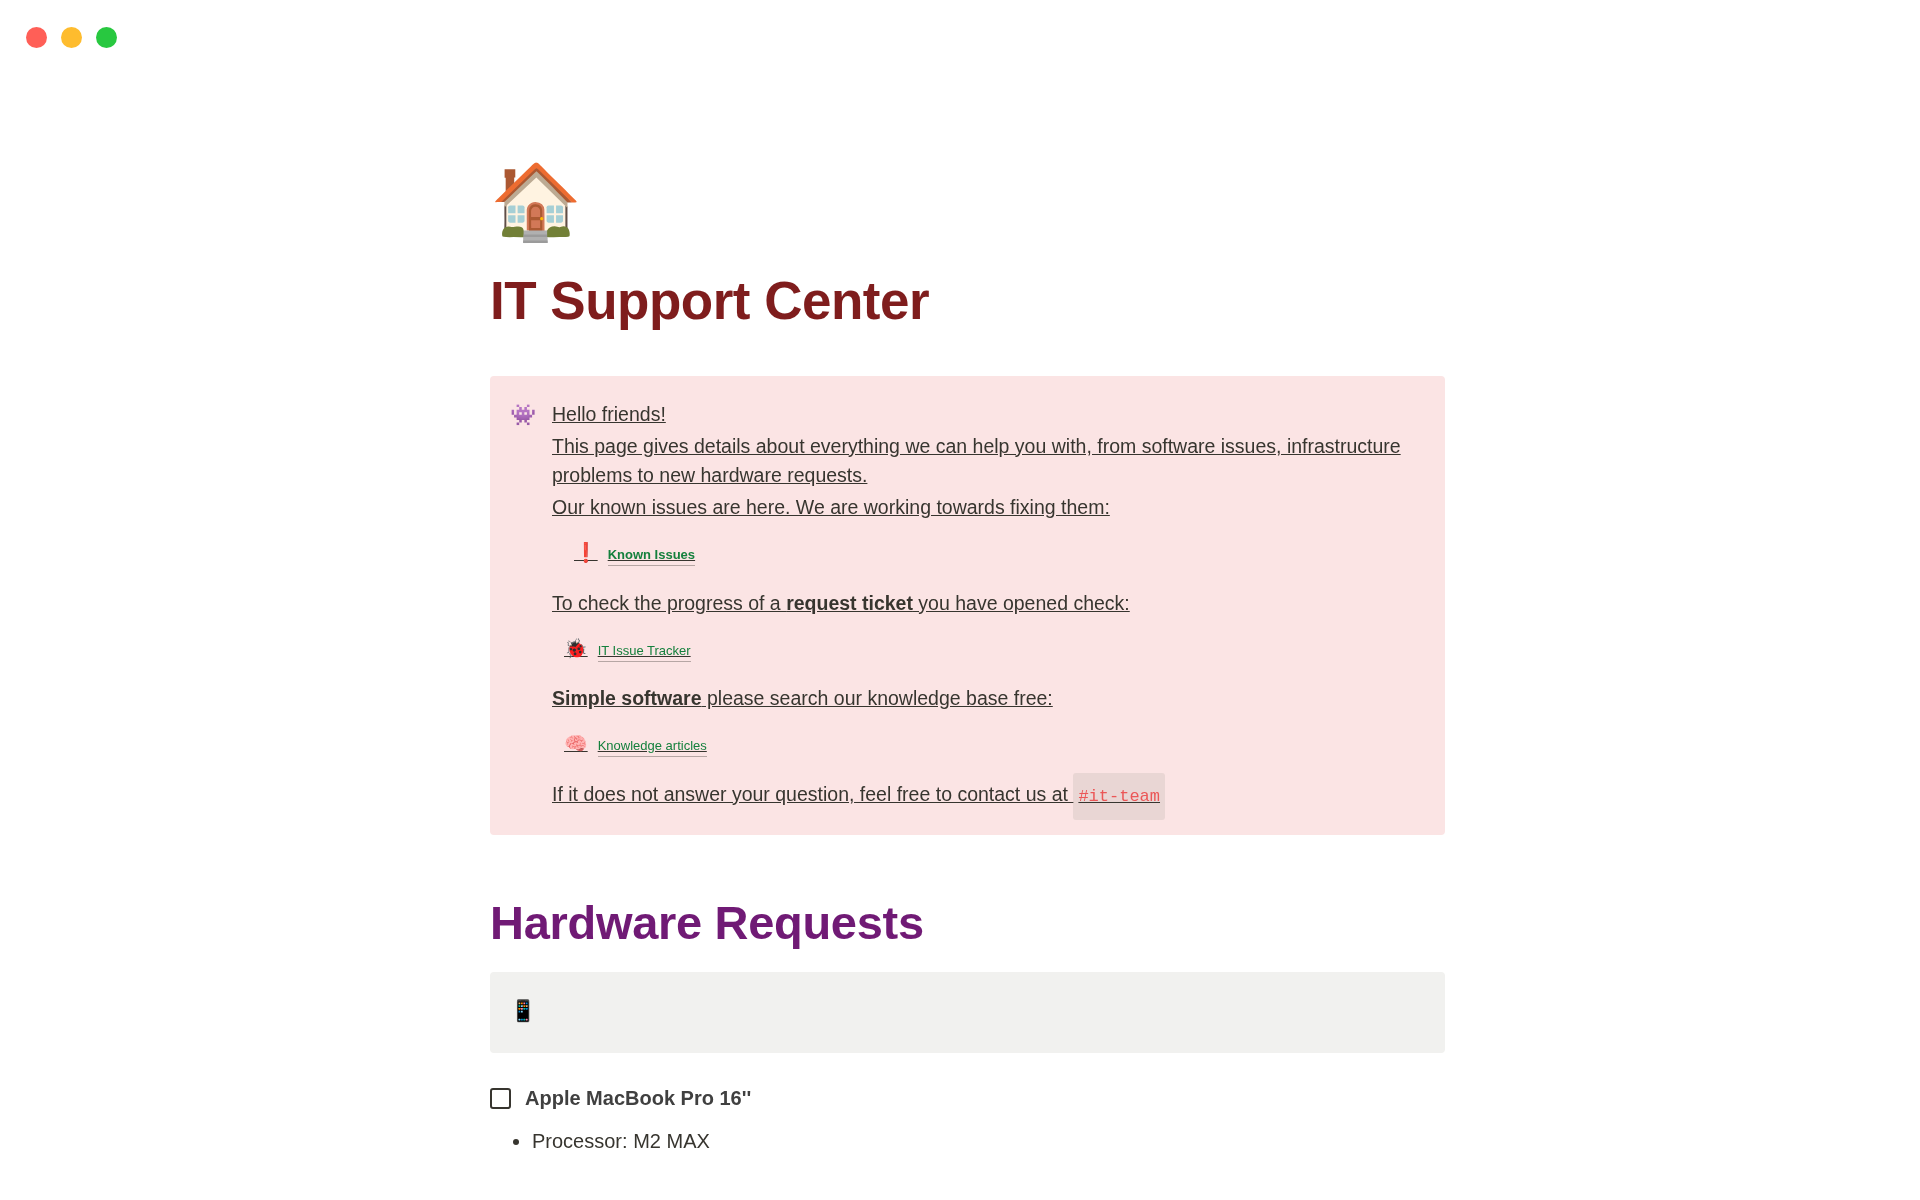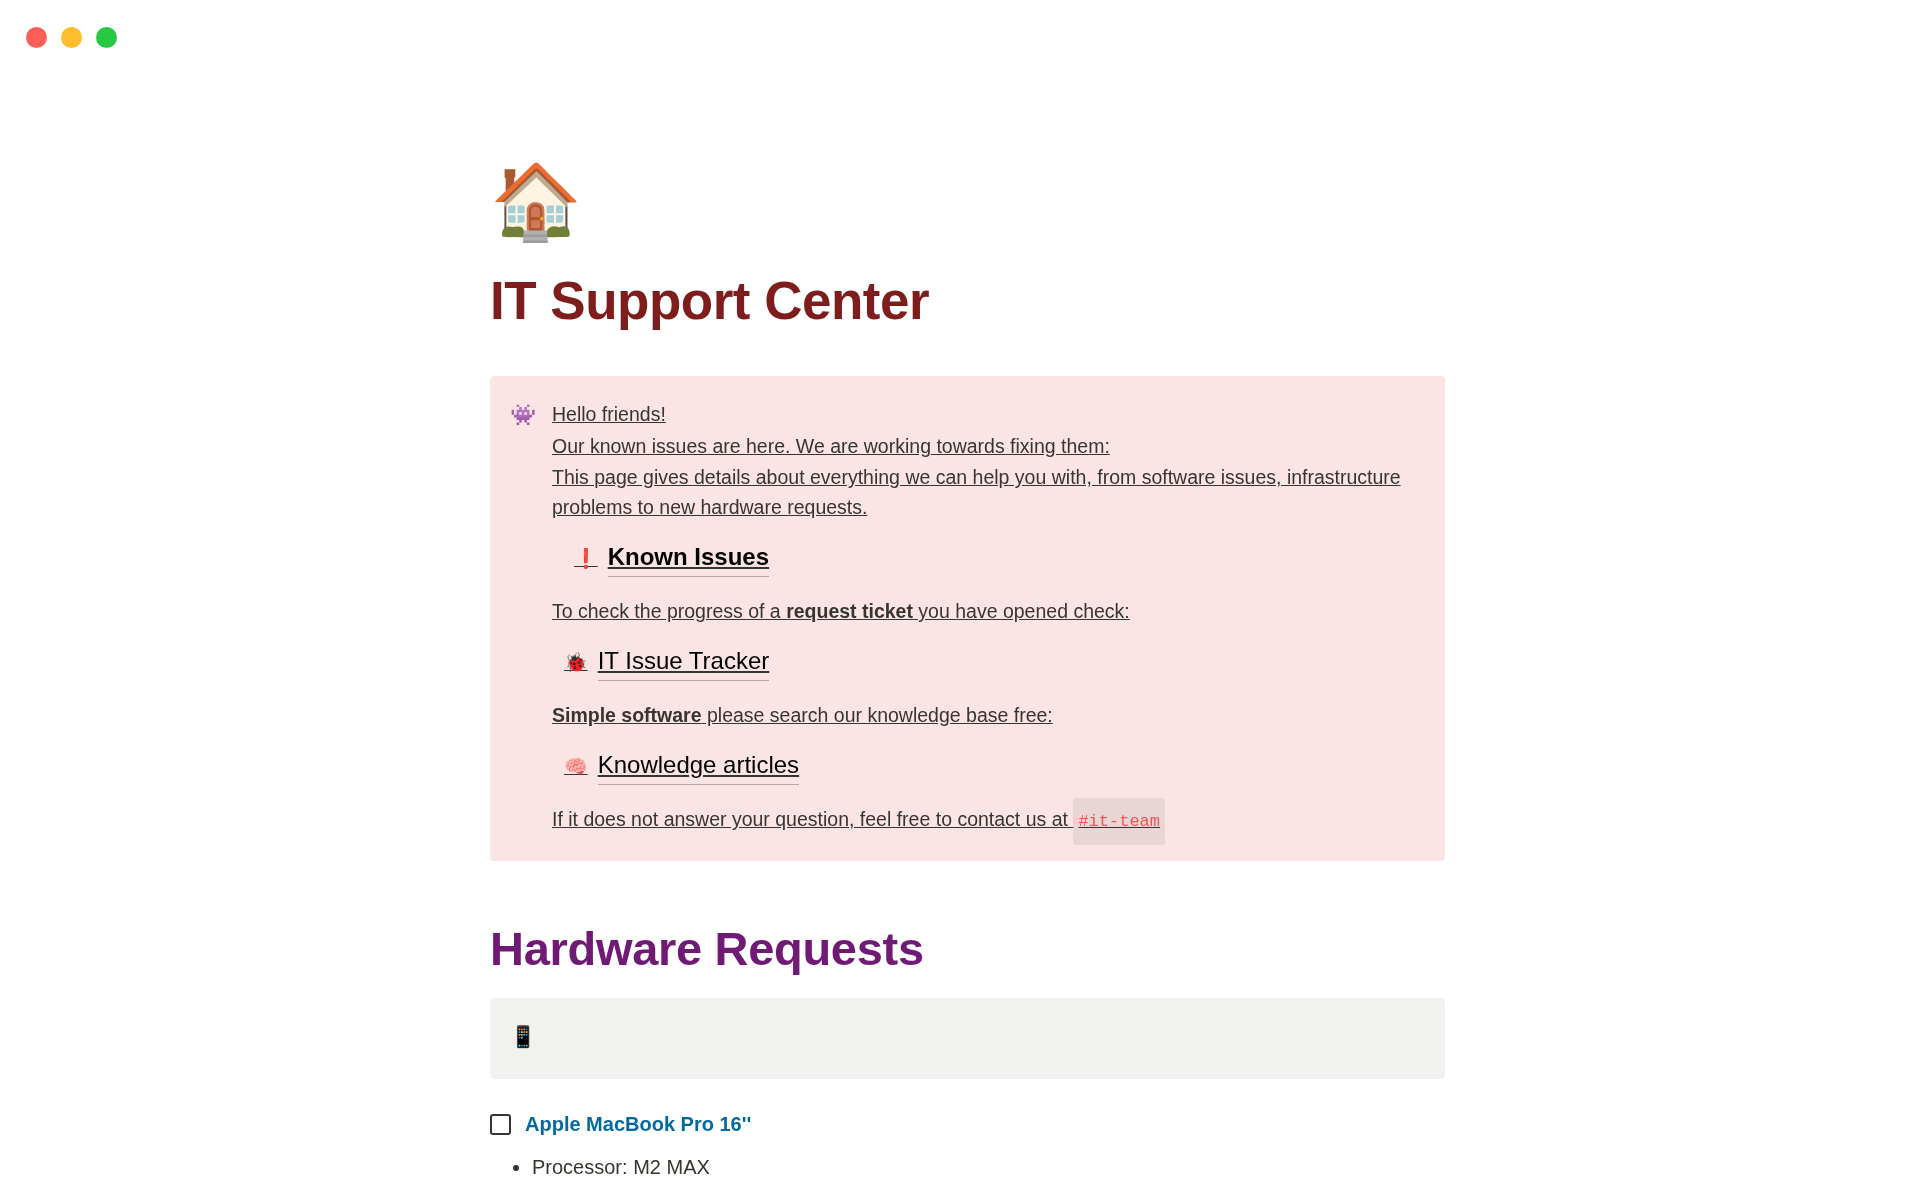--- a/index.html
+++ b/index.html
@@ -85,24 +85,24 @@
 
   .link-line {
     display: flex;
     align-items: baseline;
     gap: 10px;
     margin-top: 0.85em;
     padding-left: 12px;
   }
   .link-line .lnk-emoji { font-size: 19px; }
   .link-line a {
-    color: #000000;
+    color: #15803d;
     text-decoration: none;
     border-bottom: 1.5px solid rgba(55,53,47,0.35);
-    font-size: 24px;
+    font-size: 13px;
     cursor: pointer;
     text-align: center;
   }
   .known-issues-line { padding-left: 22px; }
   .known-issues-line a { font-weight: 600; }
 
   .code-inline {
     font-family: "Liberation Mono", monospace;
     font-size: 17px;
     background: rgba(135,131,120,0.15);
@@ -147,21 +147,21 @@
     height: 21px;
     border: 2px solid #37352f;
     border-radius: 3px;
     background: #fff;
     flex: 0 0 auto;
     cursor: pointer;
   }
   .todo-label {
     font-size: 20px;
     font-weight: bold;
-    color: #0369a1;
+    color: #404040;
   }
 
   ul.specs {
     margin: 16px 0 0 0;
     padding-left: 42px;
     list-style: disc;
   }
   ul.specs li {
     font-size: 20px;
     color: #37352f;
@@ -182,22 +182,22 @@
   <div class="content">
 
     <div class="page-icon">🏠</div>
 
     <h1 class="page-title">IT Support Center</h1>
 
     <div class="callout pink">
       <div class="callout-emoji">👾</div>
       <div class="callout-body">
         <p>Hello friends!</p>
+        <p>This page gives details about everything we can help you with, from software issues, infrastructure problems to new hardware requests.</p>
         <p>Our known issues are here. We are working towards fixing them:</p>
-        <p>This page gives details about everything we can help you with, from software issues, infrastructure problems to new hardware requests.</p>
 
         <div class="link-line known-issues-line">
           <span class="lnk-emoji">❗</span>
           <a>Known Issues</a>
         </div>
 
         <p class="spaced"><span>To check the progress of a </span><b>request ticket</b><span> you have opened check:</span></p>
 
         <div class="link-line">
           <span class="lnk-emoji">🐞</span>

